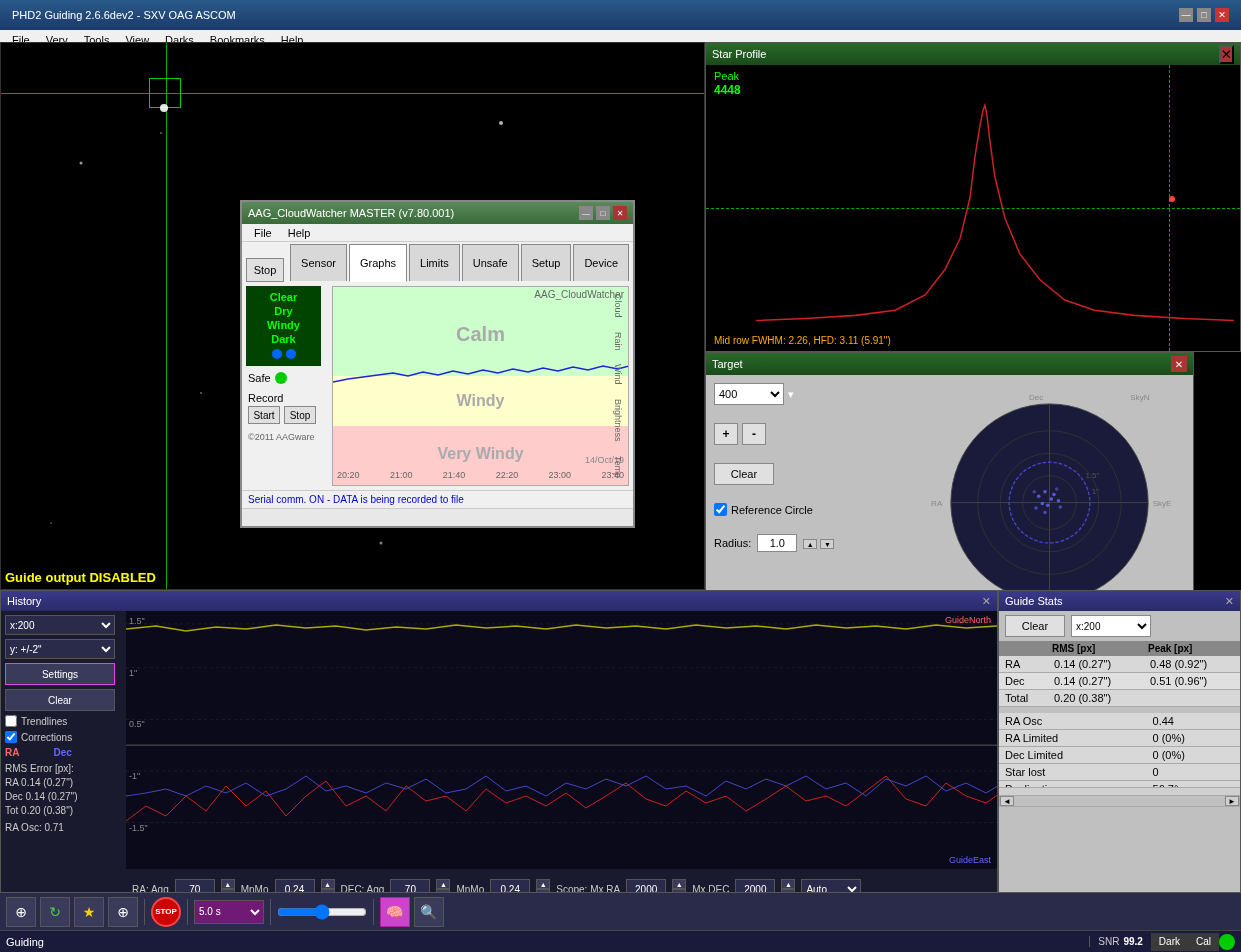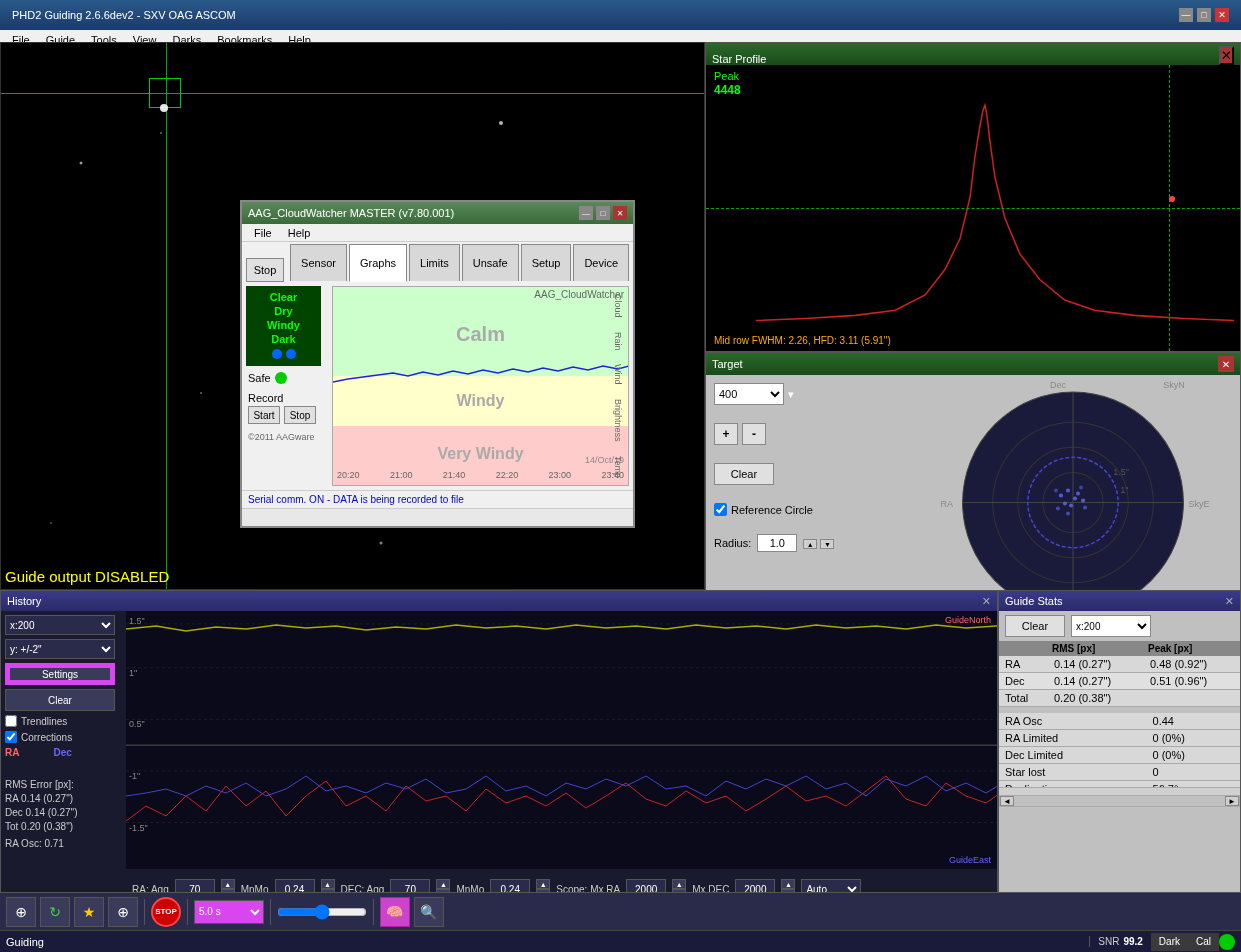--- a/index.html
+++ b/index.html
@@ -102,40 +102,40 @@
       height: 30px;
       border: 1px solid #00cc00;
     }
 
     
     #guide-output-text {
       position: absolute;
       bottom: 4px;
       left: 4px;
       color: #ffff00;
-      font-size: 15px;
-      font-weight: normal;
+      font-size: 13px;
+      font-weight: bold;
     }
 
     
     #star-profile {
       position: absolute;
       top: 0;
       left: 705px;
       width: 536px;
       height: 310px;
       background: #000;
       border: 1px solid #555;
     }
     #star-profile-titlebar {
       width: 100%;
       height: 22px;
       background: linear-gradient(to bottom, #2a6a2a, #1a4a1a);
       display: flex;
-      align-items: flex-end;
+      align-items: center;
       padding: 0 6px;
     }
     #star-profile-titlebar .title { color: #fff; font-size: 11px; flex: 1; }
     #star-profile-content {
       position: relative;
       width: 100%;
       height: calc(100% - 22px);
       background: #000;
     }
     #sp-peak-label {
@@ -187,21 +187,21 @@
       background: #ff4444;
       border-radius: 50%;
       transform: translate(50%, -50%);
     }
 
     
     #target-panel {
       position: absolute;
       top: 310px;
       left: 705px;
-      width: 536px;
+      width: 489px;
       height: 280px;
       background: #c0c0c0;
       border: 1px solid #555;
     }
     #target-titlebar {
       width: 100%;
       height: 22px;
       background: linear-gradient(to bottom, #2a6a2a, #1a4a1a);
       display: flex;
       align-items: center;
@@ -595,21 +595,21 @@
       background: #2a2a4a;
       color: #fff;
       border: 1px solid #555;
       font-size: 10px;
     }
     #history-settings-btn {
       width: 110px;
       height: 22px;
       background: #3a3a5a;
       color: #fff;
-      border: 5px solid #d946ef;
+      border: 1px solid #d946ef;
       cursor: pointer;
       font-size: 10px;
     }
     #history-clear-btn {
       width: 110px;
       height: 22px;
       background: #3a3a5a;
       color: #fff;
       border: 1px solid #555;
       cursor: pointer;
@@ -621,21 +621,20 @@
       gap: 4px;
     }
     .history-checkbox { width: 12px; height: 12px; }
     .history-chk-label { font-size: 10px; color: #ccc; }
     #ra-label { color: #ff6666; font-size: 10px; font-weight: bold; }
     #dec-label { color: #6666ff; font-size: 10px; font-weight: bold; margin-left: 30px; }
     #rms-error-section {
       font-size: 10px;
       color: #ccc;
       line-height: 1.4;
-      margin-top: 16px;
     }
     #ra-osc-label { font-size: 10px; color: #ccc; }
 
     
     #history-graph {
       position: absolute;
       top: 20px;
       left: 125px;
       right: 0;
       bottom: 40px;
@@ -820,21 +819,21 @@
       display: flex;
       align-items: center;
       justify-content: center;
       color: #fff;
       font-size: 10px;
       font-weight: bold;
     }
     #exposure-select {
       width: 70px;
       height: 24px;
-      background: #d946ef;
+      background: #701a75;
       color: #fff;
       border: 1px solid #555;
       font-size: 10px;
     }
     #gamma-slider {
       width: 90px;
       height: 16px;
       cursor: pointer;
     }
     .tb-separator {
@@ -922,21 +921,21 @@
   <span class="title">PHD2 Guiding 2.6.6dev2 - SXV OAG ASCOM</span>
   <div class="win-btns">
     <button class="win-btn">—</button>
     <button class="win-btn">□</button>
     <button class="win-btn" style="background:#cc3333;">✕</button>
   </div>
 </div>
 
 <div id="menubar">
   <span>File</span>
-  <span>Guide</span>
+  <span>Very</span>
   <span>Tools</span>
   <span>View</span>
   <span>Darks</span>
   <span>Bookmarks</span>
   <span>Help</span>
 </div>
 
 <div id="main-area">
 
   <div id="camera-view">

